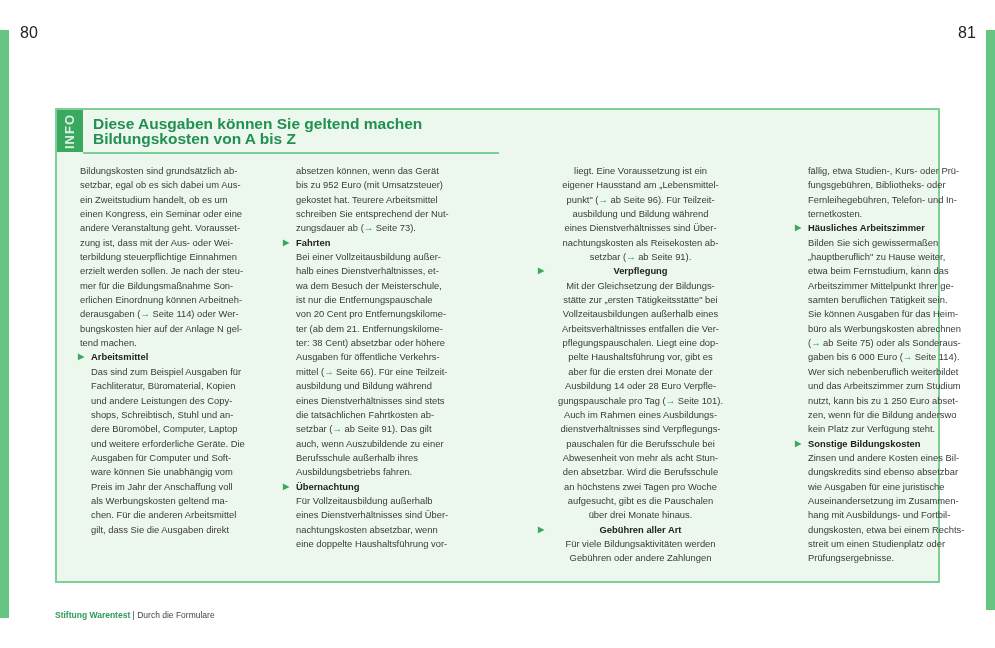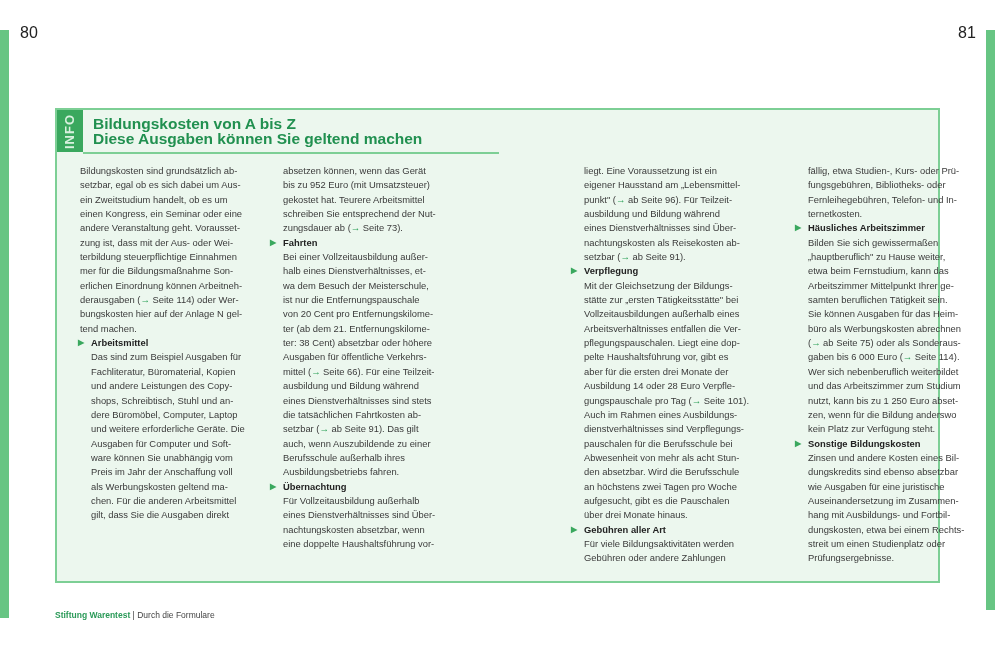--- a/index.html
+++ b/index.html
@@ -35,22 +35,22 @@
     font-weight: bold; color: #219050;
   }
   .columns {
     position: absolute; left: 0; top: 54px; width: 100%;
   }
   .col {
     position: absolute; top: 0; width: 190px;
     font-size: 9.4px; line-height: 14.35px; color: #3a3a3a;
   }
   .c1 { left: 23px; }
-  .c2 { left: 215px; }
-  .c3 { left: 516px; }
+  .c2 { left: 228px; }
+  .c3 { left: 483px; text-align: center; }
   .c4 { left: 704px; margin-left: 36px; }
   .line { white-space: nowrap; display: block; }
   .item-head { position: relative; font-weight: bold; color: #222; }
   .bullet {
     position: absolute; left: -13px; top: 0; color: #3aa85e; font-size: 8px;
   }
   .indent { padding-left: 11px; }
   .arrow { color: #2fa35a; font-weight: bold; }
 
   .footer {
@@ -65,34 +65,35 @@
 <div class="edge-bar edge-right"></div>
 <div class="page-num pn-left">80</div>
 <div class="page-num pn-right">81</div>
 
 <div class="info-box">
   <div class="info-tag">
     <span>INFO</span>
   </div>
   <div class="header">
     <div class="title">
+      <div>Diese Ausgaben können Sie geltend machen</div>
       <div>Bildungskosten von A bis Z</div>
-      <div>Diese Ausgaben können Sie geltend machen</div>
     </div>
   </div>
   <div class="columns">
     <div class="col c1">
         <div>
           <div class="line ">Bildungskosten sind grundsätzlich ab-</div>
           <div class="line ">setzbar, egal ob es sich dabei um Aus-</div>
           <div class="line ">ein Zweitstudium handelt, ob es um</div>
           <div class="line ">einen Kongress, ein Seminar oder eine</div>
           <div class="line ">andere Veranstaltung geht. Vorausset-</div>
           <div class="line ">zung ist, dass mit der Aus- oder Wei-</div>
           <div class="line ">terbildung steuerpflichtige Einnahmen</div>
+          <div class="line ">erzielt werden sollen. Je nach der steu-</div>
           <div class="line ">mer für die Bildungsmaßnahme Son-</div>
           <div class="line ">erlichen Einordnung können Arbeitneh-</div>
           <div class="line ">derausgaben (<span class="arrow">→</span> Seite 114) oder Wer-</div>
           <div class="line ">bungskosten hier auf der Anlage N gel-</div>
           <div class="line ">tend machen.</div>
         </div>
         <div class="indent">
           <div class="line item-head"><span class="bullet">▶</span><span>Arbeitsmittel</span></div>
           <div class="line ">Das sind zum Beispiel Ausgaben für</div>
           <div class="line ">Fachliteratur, Büromaterial, Kopien</div>

